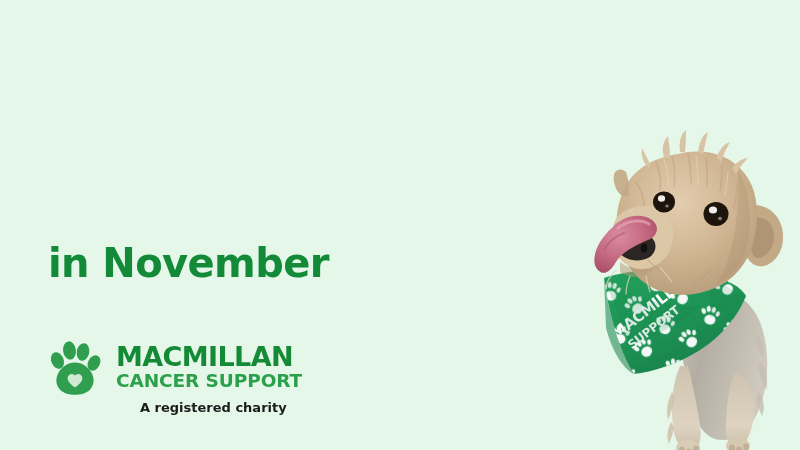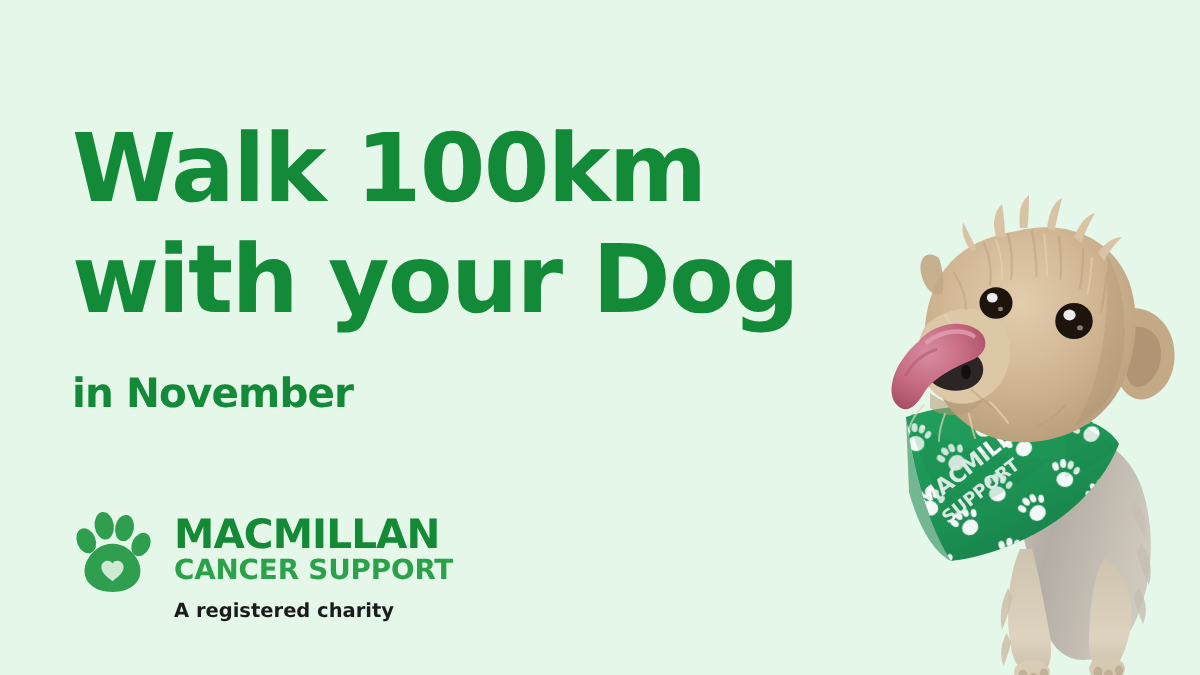--- a/index.html
+++ b/index.html
@@ -33,21 +33,21 @@
     letter-spacing: -1.2px;
     color: #138a38;
     white-space: nowrap;
   }
   .subhead {
     position: absolute;
     left: 48px;
     top: 240px;
     font-family: "DejaVu Sans", sans-serif;
     font-weight: bold;
-    font-size: 27px;
+    font-size: 40px;
     line-height: 46px;
     letter-spacing: -0.6px;
     color: #138a38;
     white-space: nowrap;
   }
 
   
   .logo-lockup {
     position: absolute;
     left: 48px;
@@ -89,21 +89,21 @@
     text-align: right;
   }
   .wm-charity {
     font-family: "DejaVu Sans", sans-serif;
     font-weight: bold;
     font-size: 13px;
     line-height: 16px;
     color: #1b1b1b;
     white-space: nowrap;
     margin-top: 9px;
-    margin-left: 0;
+    margin-left: 24px;
   }
 
   
   .dog-photo {
     position: absolute;
     left: 560px;
     top: 110px;
     width: 240px;
     height: 340px;
   }
@@ -111,24 +111,20 @@
     display: block;
     width: 100%;
     height: 100%;
   }
 </style>
 </head>
 <body>
 
 <div id="poster">
 
-  <div class="headline">
-    <div class="headline-line">Walk 100km</div>
-    <div class="headline-line">with your Dog</div>
-  </div>
 
   <div class="subhead">in November</div>
 
   <div class="logo-lockup">
 
     <div class="paw-mark">
       <svg viewBox="0 0 54 58" xmlns="http://www.w3.org/2000/svg">
         <g fill="#2f9e4f">
           <ellipse cx="9.5" cy="20.5" rx="6.2" ry="8.6" transform="rotate(-22 9.5 20.5)"></ellipse>
           <ellipse cx="21.5" cy="10.5" rx="6.4" ry="9.2" transform="rotate(-8 21.5 10.5)"></ellipse>

